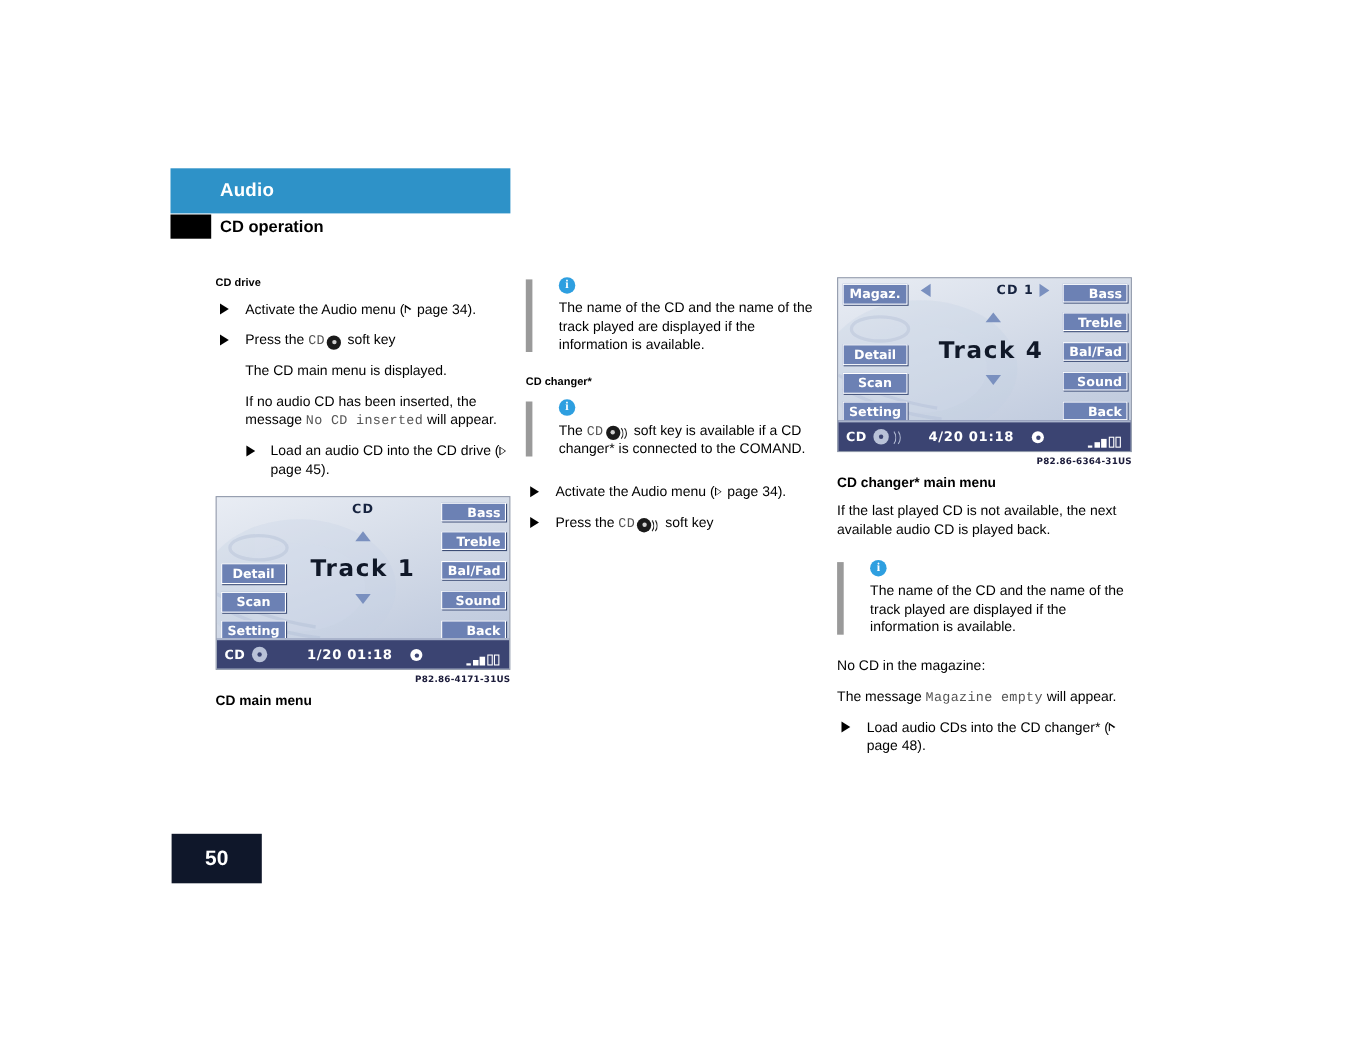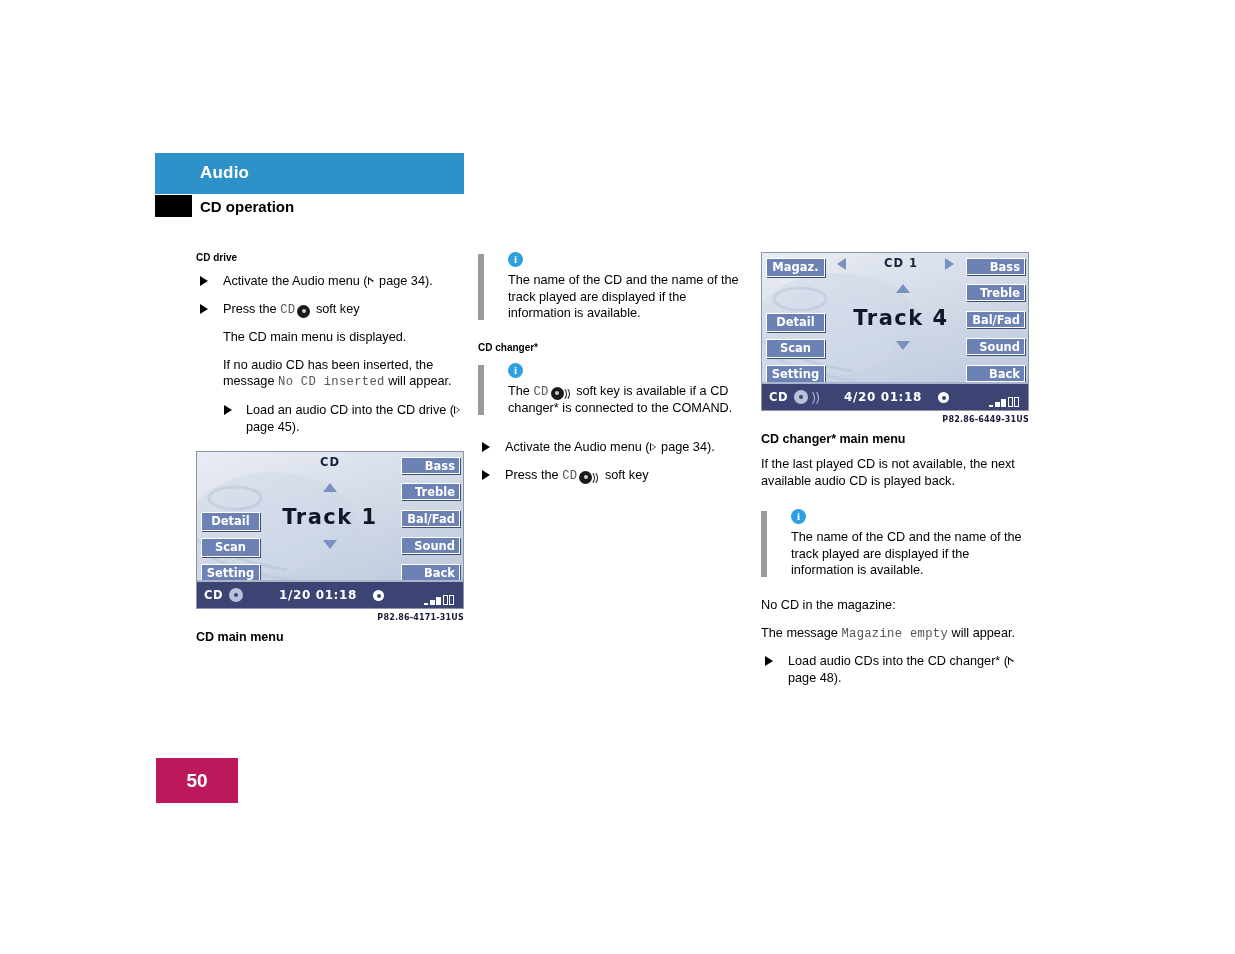--- a/index.html
+++ b/index.html
@@ -264,21 +264,21 @@
   .disp-title {
     position: absolute;
     top: 3px;
     width: 100%;
     text-align: center;
     font-size: 11.5px;
     font-weight: bold;
     color: #16233f;
     letter-spacing: 1px;
   }
-  .disp-title.shifted { left: 6px; }
+  .disp-title.shifted { left: 6px; padding-left: 22px; }
   .track-label {
     position: absolute;
     left: 0; right: 0;
     top: 53px;
     text-align: center;
     font-size: 21px;
     font-weight: bold;
     color: #101828;
     letter-spacing: 1.5px;
   }
@@ -415,21 +415,21 @@
     font-size: 12.5px;
     font-weight: bold;
     margin: 8px 0 10px 0;
   }
 
   
   .pagenum {
     position: absolute;
     left: 156px; top: 758px;
     width: 82px; height: 45px;
-    background: #be185d;
+    background: #0f172a;
   }
   .pagenum span {
     position: absolute;
     left: 0; right: 0; top: 12px;
     text-align: center;
     font-size: 19px;
     font-weight: bold;
     color: #ffffff;
   }
 </style>
@@ -581,21 +581,21 @@
             <i class="b1"></i>
               <i class="b2"></i>
               <i class="b3"></i>
               <i class="b4"></i>
               <i class="b5"></i>
           </div>
         </div>
       </div>
     </div>
 
-    <div class="fig-code">P82.86-6449-31US</div>
+    <div class="fig-code">P82.86-6364-31US</div>
     <div class="fig-caption">CD changer* main menu</div>
 
     <p class="body">If the last played CD is not available, the next available audio CD is played back.</p>
 
     <div class="note" style="margin-top:20px;">
       <div class="rule"></div>
       <div class="iicon">i</div>
       <p>The name of the CD and the name of the track played are displayed if the information is available.</p>
     </div>
 

